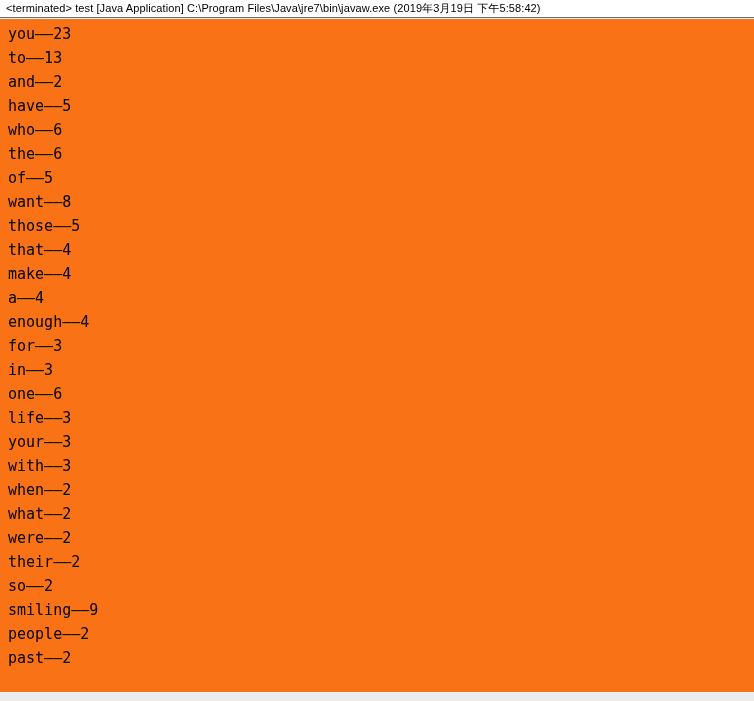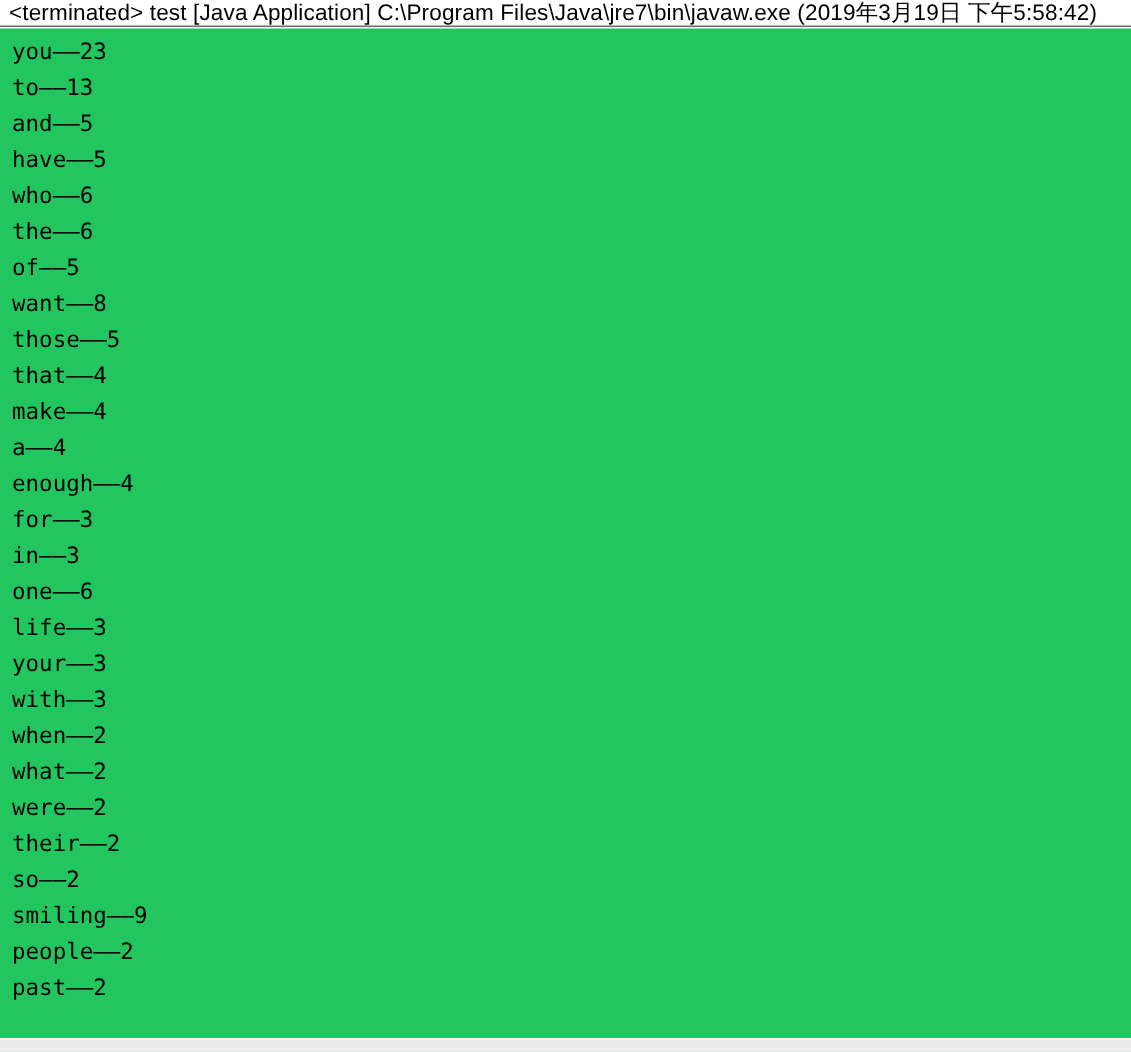--- a/index.html
+++ b/index.html
@@ -22,21 +22,21 @@
     box-sizing: border-box;
     display: flex;
     flex-direction: column;
   }
   
   #console-header {
     height: 17px;
     line-height: 17px;
     padding: 0 0 0 6px;
     font-family: "Liberation Sans", sans-serif;
-    font-size: 15px;
+    font-size: 11px;
     color: #000000;
     white-space: nowrap;
     background: #ffffff;
     overflow: hidden;
     box-sizing: border-box;
     letter-spacing: 0.1px;
   }
   #console-header .hdr-seg {
     display: inline;
   }
@@ -48,21 +48,21 @@
   }
   #header-divider-soft {
     height: 1px;
     width: 100%;
     background: #f4f4f4;
     flex: 0 0 auto;
   }
   
   #console-output {
     flex: 1 1 auto;
-    background: #22c55e;
+    background: #f97316;
     padding: 3px 0 0 8px;
     box-sizing: border-box;
     overflow: hidden;
   }
   .console-line {
     font-family: "DejaVu Sans Mono", "Liberation Mono", monospace;
     font-size: 15px;
     line-height: 24px;
     height: 24px;
     color: #000000;
@@ -86,21 +86,21 @@
 
   <div id="console-header"><span class="hdr-seg">&lt;terminated&gt; test [Java Application] C:\Program Files\Java\jre7\bin\javaw.exe (2019年3月19日 下午5:58:42)</span></div>
 
   <div id="header-divider"></div>
   <div id="header-divider-soft"></div>
 
   <div id="console-output">
 
   <div class="console-line">you——23</div>
       <div class="console-line">to——13</div>
-      <div class="console-line">and——5</div>
+      <div class="console-line">and——2</div>
       <div class="console-line">have——5</div>
       <div class="console-line">who——6</div>
       <div class="console-line">the——6</div>
       <div class="console-line">of——5</div>
       <div class="console-line">want——8</div>
       <div class="console-line">those——5</div>
       <div class="console-line">that——4</div>
       <div class="console-line">make——4</div>
       <div class="console-line">a——4</div>
       <div class="console-line">enough——4</div>

